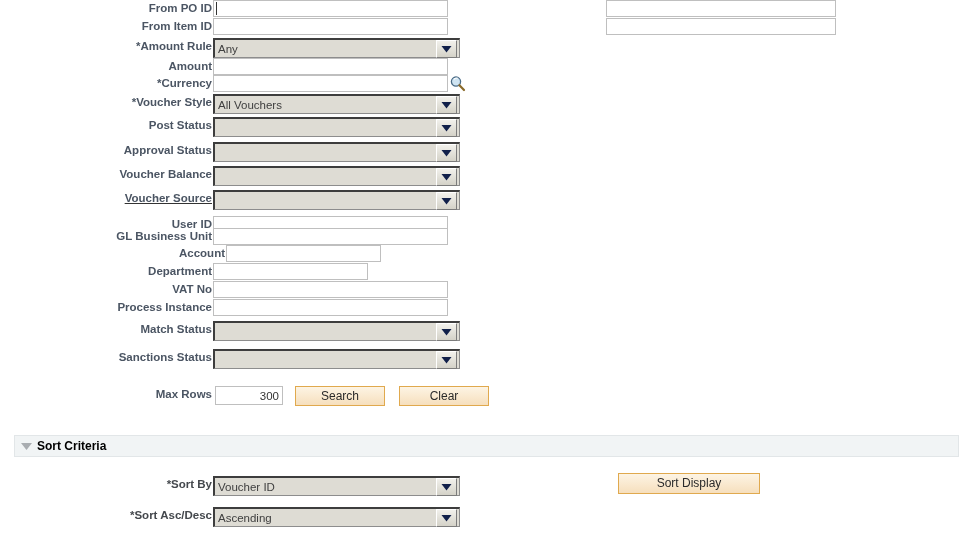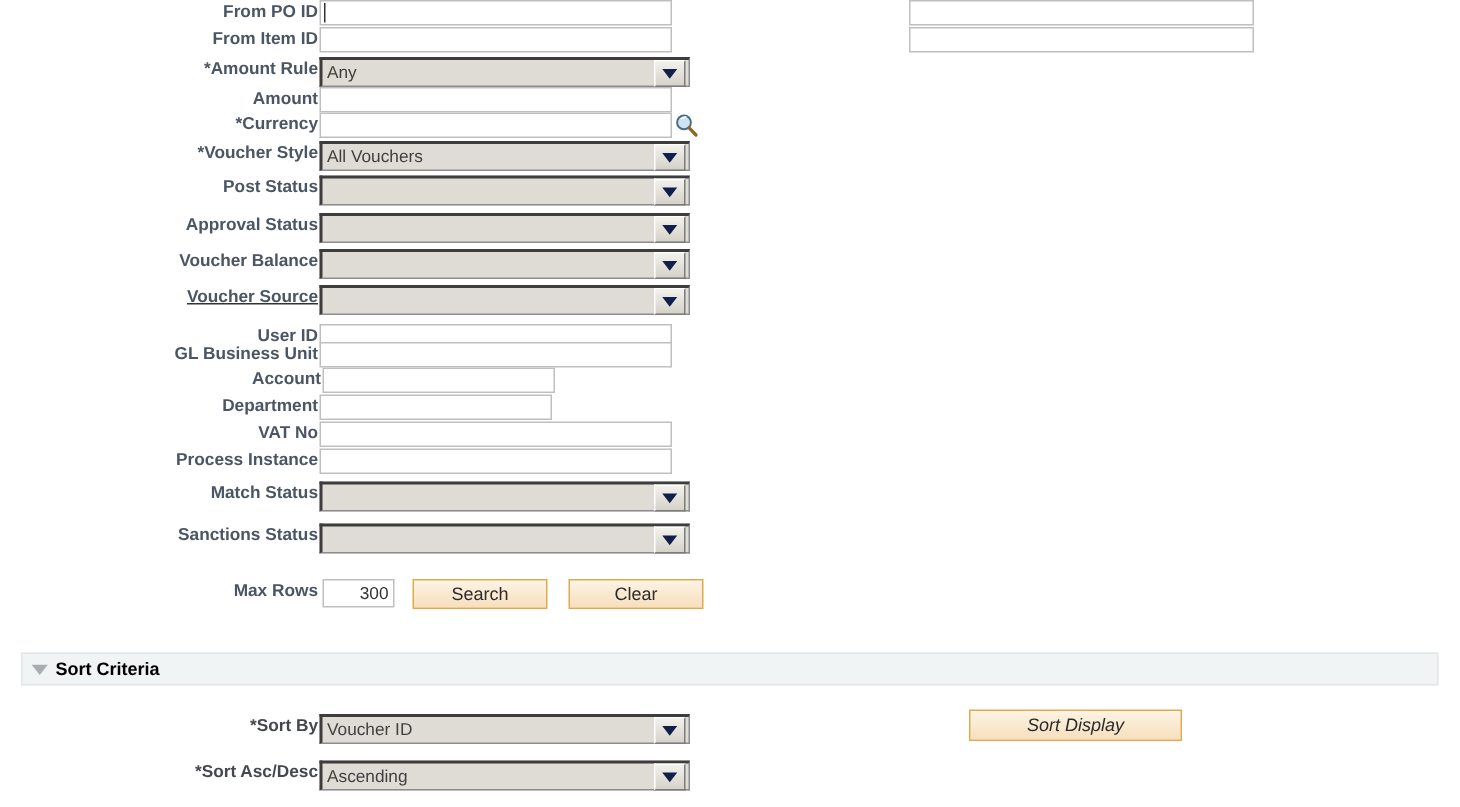--- a/index.html
+++ b/index.html
@@ -48,21 +48,21 @@
     background: #ffffff;
     font-family: "Liberation Sans", sans-serif;
     font-size: 11.5px;
     color: #333;
     padding: 0 2px;
     outline: none;
     border-radius: 0;
   }
   input.ps-edit.w235 { width: 235px; }
   input.ps-edit.w155 { width: 155px; }
-  input.ps-edit.w62  { width: 48px; text-align: right; padding-right: 3px; }
+  input.ps-edit.w62  { width: 68px; text-align: right; padding-right: 3px; }
   input.ps-edit.w230r { width: 230px; }
 
   
   .ps-select {
     box-sizing: border-box;
     position: relative;
     width: 247px;
     height: 20px;
     background: #dedcd4;
     border-top: 2px solid #3d3d3d;
@@ -269,21 +269,21 @@
       <div class="fieldwrap">
         <input type="text" class="ps-edit w235" value="" style="">
       </div>
     </div>
     <div class="row" style="position: absolute; left: 0px; top: 228px; display: flex; align-items: flex-start;">
       <div class="label">GL Business Unit</div>
       <div class="fieldwrap">
         <input type="text" class="ps-edit w235" value="" style="">
       </div>
     </div>
-    <div class="row" style="position: absolute; left: 2px; top: 245px; display: flex; align-items: flex-start;">
+    <div class="row" style="position: absolute; left: 13px; top: 245px; display: flex; align-items: flex-start;">
       <div class="label">Account</div>
       <div class="fieldwrap">
         <input type="text" class="ps-edit w155" value="" style="">
       </div>
     </div>
     <div class="row" style="position: absolute; left: 0px; top: 263px; display: flex; align-items: flex-start;">
       <div class="label">Department</div>
       <div class="fieldwrap">
         <input type="text" class="ps-edit w155" value="" style="">
       </div>
@@ -357,13 +357,13 @@
   <div class="ps-select">
     <span class="sel-text">Ascending</span>
     <span class="sel-btn">
       <svg width="11" height="8" viewBox="0 0 11 8" aria-hidden="true">
         <polygon points="0.5,1 10.5,1 5.5,7.5" fill="#11204a"></polygon>
       </svg>
     </span>
   </div>
 </div>
 
-<button class="ps-button sortdisplay abs" style="left:626px; top:473px;font-style:italic;">Sort Display</button>
+<button class="ps-button sortdisplay abs" style="left:598px; top:473px;">Sort Display</button>
 
 </body></html>

